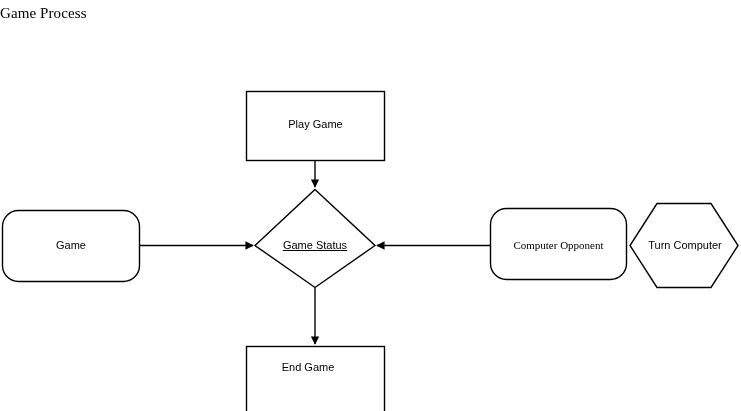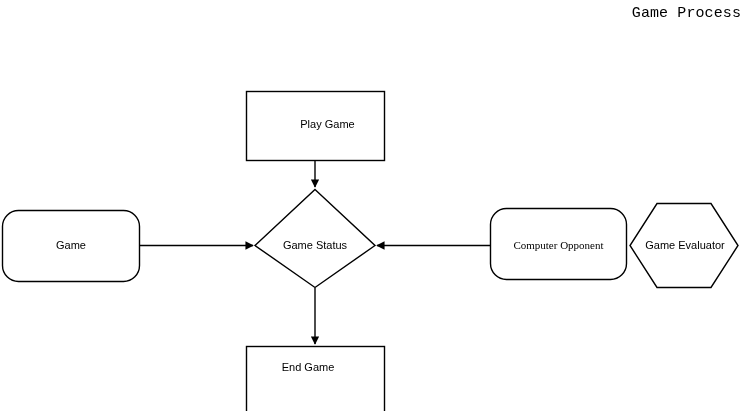--- a/index.html
+++ b/index.html
@@ -19,38 +19,38 @@
     left: 0;
     top: 0;
     width: 741px;
     height: 411px;
   }
   .diagram-title {
     position: absolute;
     left: 0;
     top: 5px;
     width: 741px;
-    text-align: right;
-    font-family: Liberation Mono, monospace;
+    text-align: left;
+    font-family: Liberation Serif, serif;
     font-size: 15px;
     color: #000000;
     letter-spacing: 0.1px;
   }
   .node-label {
     position: absolute;
     text-align: center;
     font-family: "Liberation Sans", sans-serif;
     font-size: 11px;
     color: #000000;
     line-height: 13px;
     white-space: nowrap;
     pointer-events: none;
   }
-  .lbl-play-game   { left: 246px; top: 118px; width: 139px; margin-left: 12px; }
-  .lbl-game-status { left: 255px; top: 239px; width: 120px; }
+  .lbl-play-game   { left: 246px; top: 118px; width: 139px; }
+  .lbl-game-status { left: 255px; top: 239px; width: 120px; text-decoration: underline; }
   .lbl-user        { left: 2px;   top: 239px; width: 138px; }
   .lbl-computer    { left: 490px; top: 239px; width: 137px; font-family: Liberation Serif, serif; }
   .lbl-turn-eval   { left: 632px; top: 239px; width: 106px; }
   .lbl-end-game    { left: 246px; top: 361px; width: 124px; }
 </style>
 </head>
 <body>
 
 <div class="diagram-title">Game Process</div>
 
@@ -85,15 +85,15 @@
 </svg>
 
 <div class="node-label lbl-play-game">Play Game</div>
 
 <div class="node-label lbl-game-status">Game Status</div>
 
 <div class="node-label lbl-user">Game</div>
 
 <div class="node-label lbl-computer">Computer Opponent</div>
 
-<div class="node-label lbl-turn-eval">Game Evaluator</div>
+<div class="node-label lbl-turn-eval">Turn Computer</div>
 
 <div class="node-label lbl-end-game">End Game</div>
 
 </body></html>

